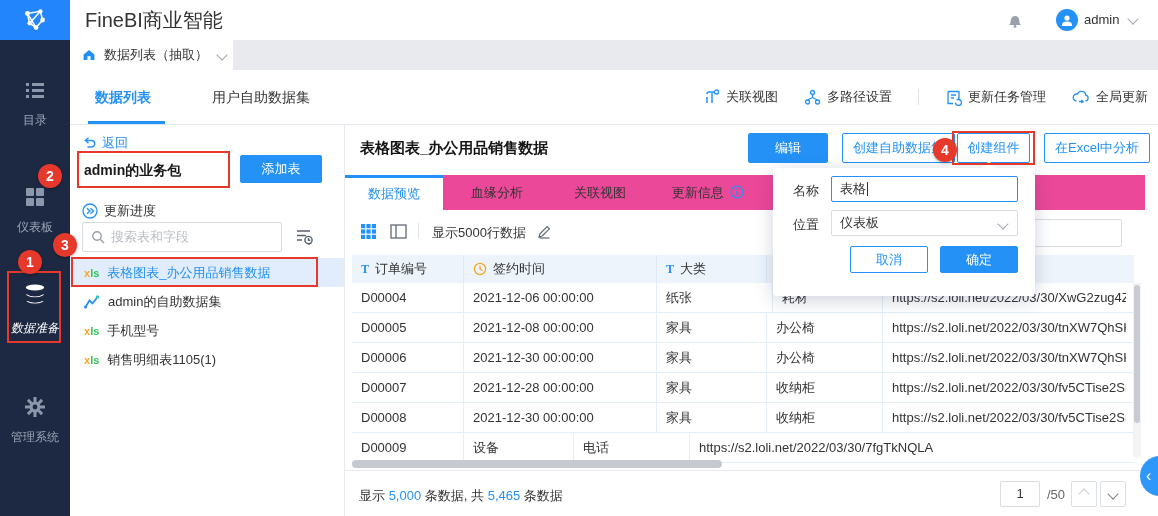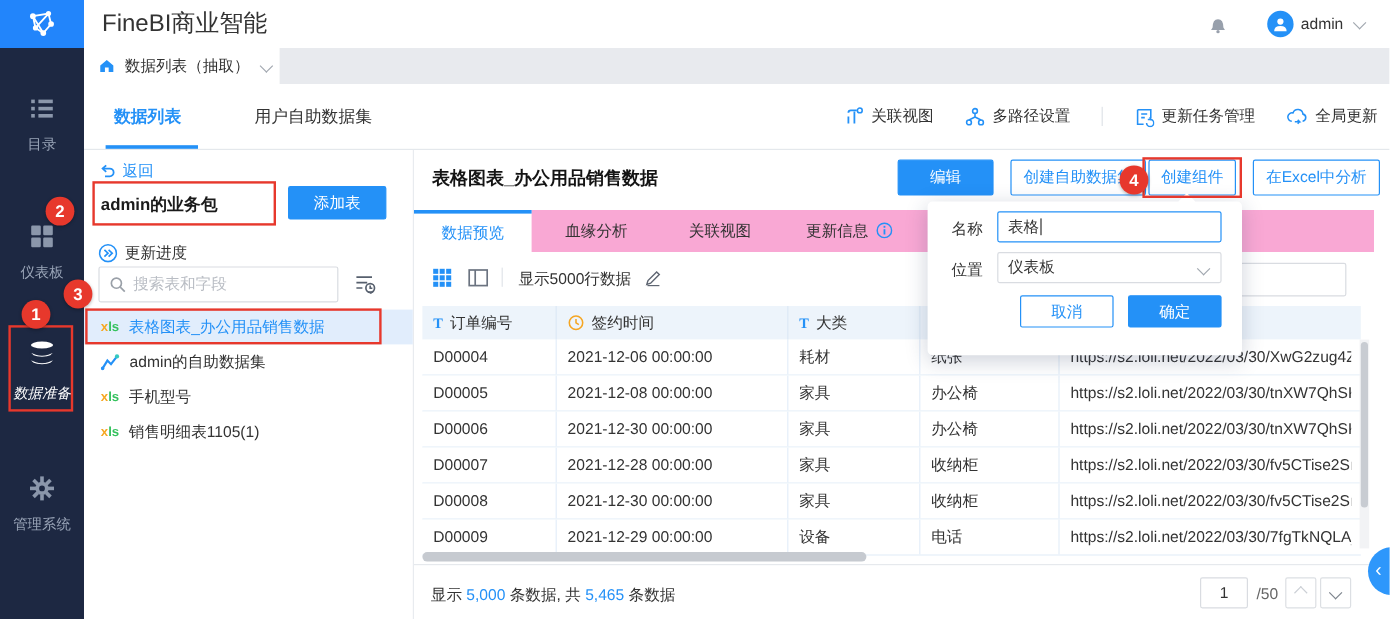--- a/index.html
+++ b/index.html
@@ -59,21 +59,21 @@
   .titem.sel{background:#e1edfc;}
   .titem.sel .lbl{color:#2491f7;}
   .xls{font-size:11px;font-weight:bold;letter-spacing:0;}
   .xls .x{color:#f6a823;}
   .xls .ls{color:#35c25e;}
 
   
   .main{position:absolute;left:345px;top:125px;width:813px;height:391px;background:#fff;}
   .main-title{position:absolute;left:15px;top:14px;font-size:15px;font-weight:bold;color:#141414;}
   .mbtn{position:absolute;top:8px;height:30px;}
-  .maintabs{position:absolute;left:0;top:50px;width:800px;height:35px;background:#f9a8d4;display:flex;}
+  .maintabs{position:absolute;left:0;top:50px;width:800px;height:35px;background:#ec4899;display:flex;}
   .mtab{width:98px;height:35px;line-height:35px;text-align:center;font-size:13px;color:#333;margin-right:5px;cursor:pointer;box-sizing:border-box;}
   .mtab.active{background:#fff;border-top:3px solid #2491f7;color:#2491f7;line-height:31px;}
   .mtab .i-info{vertical-align:-2px;margin-left:3px;}
   .tooltray{position:absolute;left:0;top:85px;width:800px;height:45px;}
   .tt-ic{position:absolute;top:13px;cursor:pointer;}
   .tt-div{position:absolute;left:73px;top:13px;width:1px;height:16px;background:#e0e4e9;}
   .rowlimit{position:absolute;left:87px;top:14px;color:#333;}
   .pencil{position:absolute;left:192px;top:14px;cursor:pointer;}
   .tsearch{position:absolute;left:687px;top:9px;width:88px;height:26px;border:1px solid #d9dce1;border-radius:2px;background:#fff;}
 
@@ -414,22 +414,22 @@
         <span class="hl"></span>
       </div>
       <div class="th c4">
         <span class="hl"></span>
       </div>
     </div>
 
     <div class="trow">
       <div class="td c0">D00004</div>
       <div class="td c1">2021-12-06 00:00:00</div>
+      <div class="td c3">纸张</div>
       <div class="td c2">耗材</div>
-      <div class="td c3">纸张</div>
       <div class="td c4">https://s2.loli.net/2022/03/30/XwG2zug4ZEiA</div>
     </div>
     <div class="trow">
       <div class="td c0">D00005</div>
       <div class="td c1">2021-12-08 00:00:00</div>
       <div class="td c2">家具</div>
       <div class="td c3">办公椅</div>
       <div class="td c4">https://s2.loli.net/2022/03/30/tnXW7QhSKBIU</div>
     </div>
     <div class="trow">
@@ -448,21 +448,20 @@
     </div>
     <div class="trow">
       <div class="td c0">D00008</div>
       <div class="td c1">2021-12-30 00:00:00</div>
       <div class="td c2">家具</div>
       <div class="td c3">收纳柜</div>
       <div class="td c4">https://s2.loli.net/2022/03/30/fv5CTise2SrDcy</div>
     </div>
     <div class="trow">
       <div class="td c0">D00009</div>
-      <div class="td c1">2021-12-29 00:00:00</div>
       <div class="td c2">设备</div>
       <div class="td c3">电话</div>
       <div class="td c4">https://s2.loli.net/2022/03/30/7fgTkNQLAjZ3C</div>
     </div>
     <div class="vscroll">
         <div class="thumb"></div>
       </div>
   </div>
 
   <div class="hscroll"></div>

